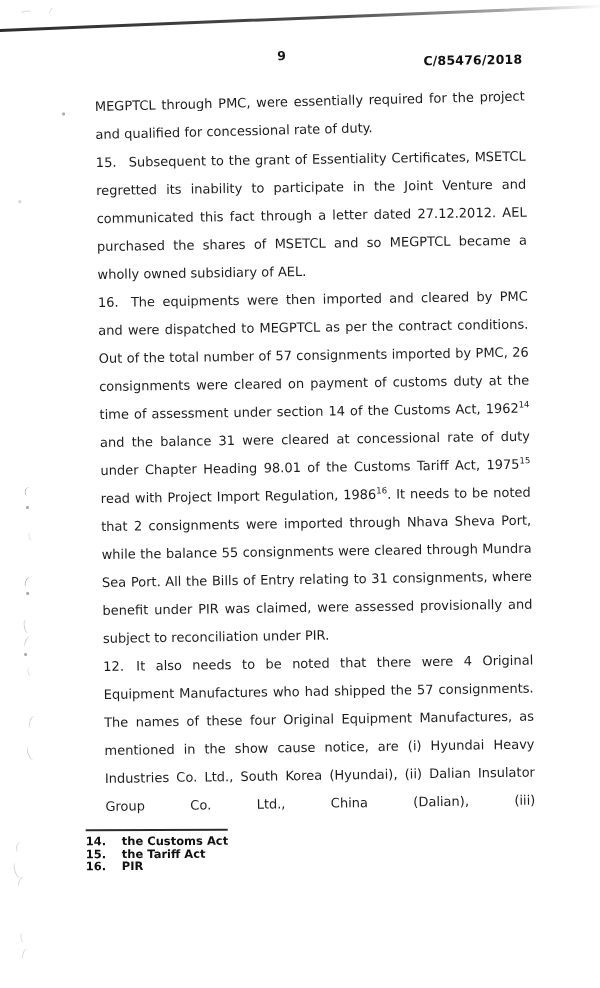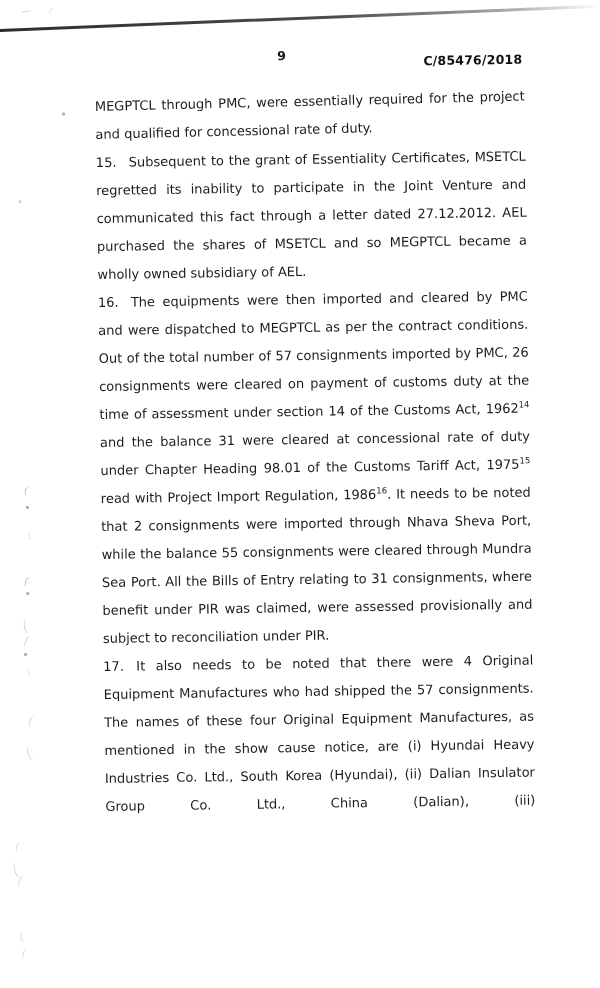--- a/index.html
+++ b/index.html
@@ -156,17 +156,34 @@
   <span class="smudge" style="left:13px; top:928px; height:10px; transform:rotate(-10deg); opacity:.5;"></span>
   <span class="smudge" style="left:15px; top:944px; height:12px; transform:rotate(16deg); opacity:.55;"></span>
 
   <div class="header-pagenum">9</div>
   <div class="header-caseno">C/85476/2018</div>
 
   <div class="body-text" id="paragraphs">
       <div class="para">MEGPTCL through PMC, were essentially required for the project and qualified for concessional rate of duty.</div>
       <div class="para"><span class="pnum">15.</span>Subsequent to the grant of Essentiality Certificates, MSETCL regretted its inability to participate in the Joint Venture and communicated this fact through a letter dated 27.12.2012. AEL purchased the shares of MSETCL and so MEGPTCL became a wholly owned subsidiary of AEL.</div>
       <div class="para"><span class="pnum">16.</span>The equipments were then imported and cleared by PMC and were dispatched to MEGPTCL as per the contract conditions. Out of the total number of 57 consignments imported by PMC, 26 consignments were cleared on payment of customs duty at the time of assessment under section 14 of the Customs Act, 1962<sup class="fnref">14</sup> and the balance 31 were cleared at concessional rate of duty under Chapter Heading 98.01 of the Customs Tariff Act, 1975<sup class="fnref">15</sup> read with Project Import Regulation, 1986<sup class="fnref">16</sup>. It needs to be noted that 2 consignments were imported through Nhava Sheva Port, while the balance 55 consignments were cleared through Mundra Sea Port. All the Bills of Entry relating to 31 consignments, where benefit under PIR was claimed, were assessed provisionally and subject to reconciliation under PIR.</div>
-      <div class="para"><span class="pnum">17.</span>It also needs to be noted that there were 4 Original Equipment Manufactures who had shipped the 57 consignments. The names of these four Original Equipment Manufactures, as mentioned in the show cause notice, are (i) Hyundai Heavy Industries Co. Ltd., South Korea (Hyundai), (ii) Dalian Insulator Group Co. Ltd., China (Dalian), (iii)</div>
+      <div class="para"><span class="pnum">12.</span>It also needs to be noted that there were 4 Original Equipment Manufactures who had shipped the 57 consignments. The names of these four Original Equipment Manufactures, as mentioned in the show cause notice, are (i) Hyundai Heavy Industries Co. Ltd., South Korea (Hyundai), (ii) Dalian Insulator Group Co. Ltd., China (Dalian), (iii)</div>
     </div>
 
+  <div class="footnotes">
+    <div class="fn-rule"></div>
+    <div id="fn-list">
+        <div class="fn-row">
+          <span class="fn-num">14.</span>
+          <span>the Customs Act</span>
+        </div>
+        <div class="fn-row">
+          <span class="fn-num">15.</span>
+          <span>the Tariff Act</span>
+        </div>
+        <div class="fn-row">
+          <span class="fn-num">16.</span>
+          <span>PIR</span>
+        </div>
+      </div>
+  </div>
 
 </div>
 
 </body></html>

